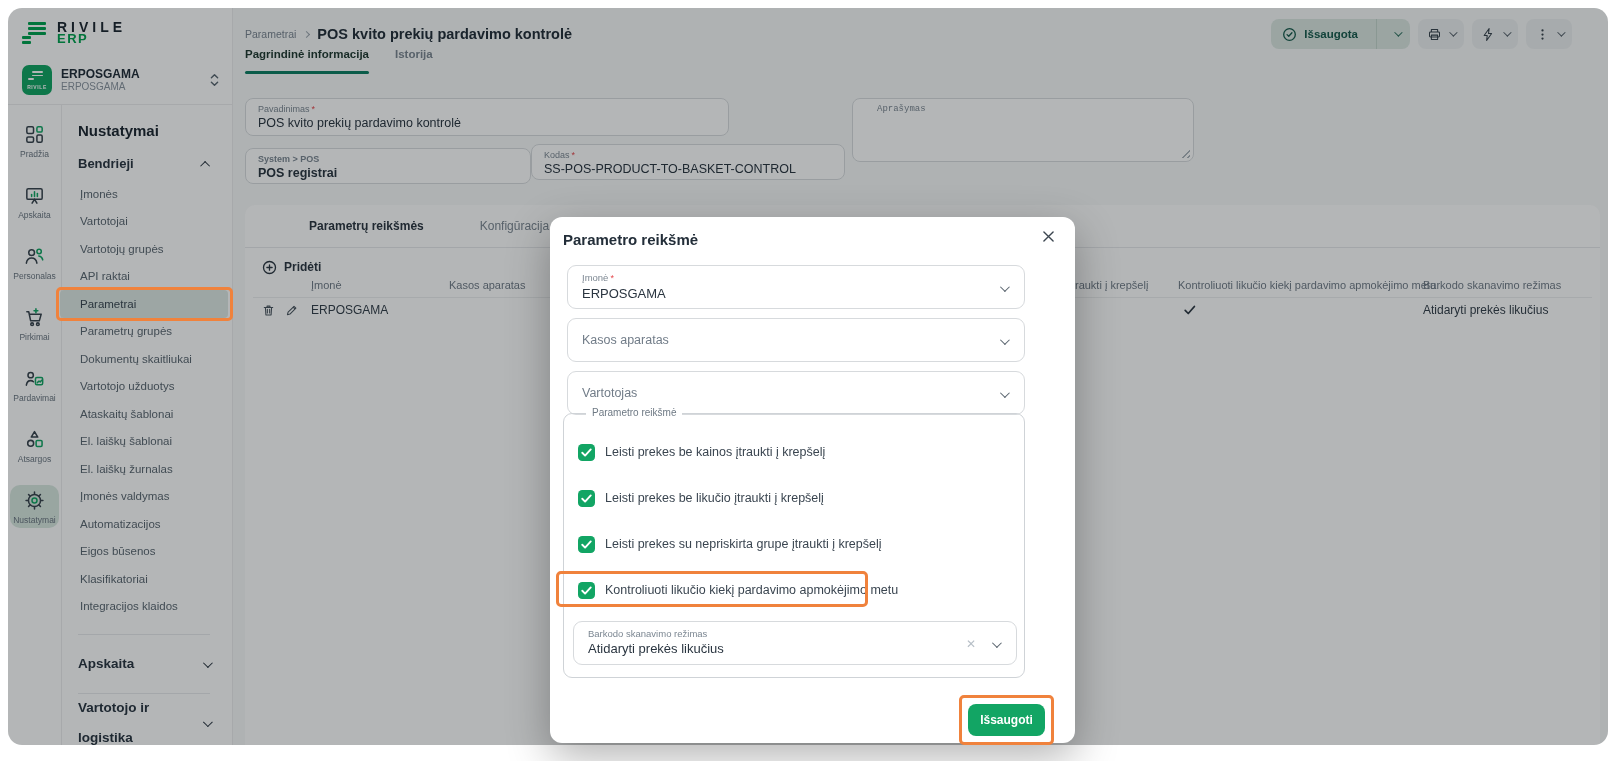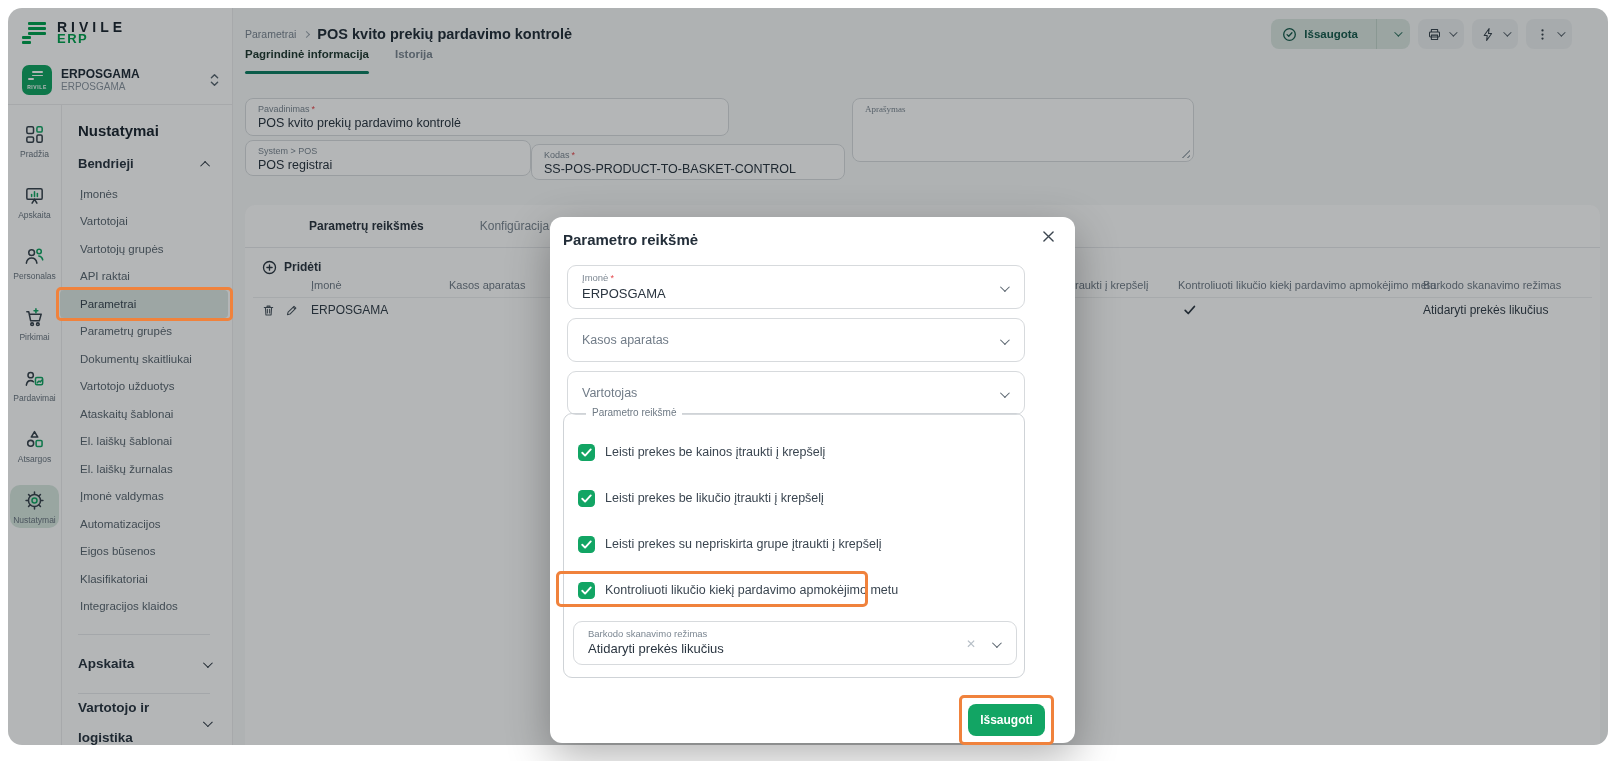--- a/index.html
+++ b/index.html
@@ -74,21 +74,21 @@
   .tab { font-size:11.5px; font-weight:bold; color:#7b8691; cursor:pointer; padding-bottom:8px; position:relative; white-space:nowrap; }
   .tab.active { color:#1f3830; }
   .tab.active::after { content:""; position:absolute; left:0; right:0; bottom:0; height:3px; background:#0e7f63; border-radius:2px; }
 
   
   .field { position:absolute; background:#fff; border:1px solid #d9dcdf; border-radius:8px; padding:5px 12px 0; }
   .f-label { font-size:9px; color:#7c8792; line-height:11px; white-space:nowrap; }
   .star { color:#e5484d; margin-left:2px; font-size:9px; }
   .f-value { font-size:12.5px; color:#2a3540; line-height:17px; white-space:nowrap; overflow:hidden; }
   .field.desc { font-family:"DejaVu Sans Mono", monospace; }
-  .field.desc .f-label { font-family:Liberation Serif, serif; }
+  .field.desc .f-label { font-family:Liberation Mono, monospace;margin-left:12px; }
   .field.desc .f-value { font-size:10.5px; line-height:14px; white-space:normal; }
   .resize-h { position:absolute; right:3px; bottom:3px; width:9px; height:9px;
      background:repeating-linear-gradient(135deg, transparent 0 2.5px, #98a2ab 2.5px 4px);
      clip-path:polygon(100% 0, 100% 100%, 0 100%); opacity:.8; }
 
   
   .card { position:absolute; left:12px; top:197px; width:1355px; height:540px; background:#fff; border-radius:10px 10px 0 0; }
   .card-tabs { height:43px; border-bottom:1px solid #e7e9eb; display:flex; align-items:center; padding-left:64px; gap:56px; }
   .ctab { font-size:12px; color:#7b8691; cursor:pointer; }
   .ctab.active { color:#2b3540; font-weight:bold; }
@@ -245,21 +245,21 @@
             <div class="menu-item">Vartotojai</div>
             <div class="menu-item">Vartotojų grupės</div>
             <div class="menu-item">API raktai</div>
             <div class="menu-item active">Parametrai</div>
             <div class="menu-item">Parametrų grupės</div>
             <div class="menu-item">Dokumentų skaitliukai</div>
             <div class="menu-item">Vartotojo užduotys</div>
             <div class="menu-item">Ataskaitų šablonai</div>
             <div class="menu-item">El. laiškų šablonai</div>
             <div class="menu-item">El. laiškų žurnalas</div>
-            <div class="menu-item">Įmonė valdymas</div>
+            <div class="menu-item">Įmonės valdymas</div>
             <div class="menu-item">Automatizacijos</div>
             <div class="menu-item">Eigos būsenos</div>
             <div class="menu-item">Klasifikatoriai</div>
             <div class="menu-item">Integracijos klaidos</div>
           </div>
           <div class="menu-div"></div>
           <div class="menu-sec2">
             <span>Apskaita</span>
             <span class="chev down"></span>
           </div>
@@ -325,21 +325,21 @@
       </div>
 
       <div class="field" style="left:12px; top:90px; width:484px; height:38px;">
         <div class="f-label"><span>Pavadinimas</span><span class="star">*</span></div>
         <div class="f-value">POS kvito prekių pardavimo kontrolė</div>
       </div>
       <div class="field desc" style="left:619px; top:90px; width:342px; height:64px;">
         <div class="f-label">Aprašymas</div>
         <span class="resize-h"></span>
       </div>
-      <div class="field" style="left:12px; top:132px; width:286px; height:36px;">
+      <div class="field" style="left:12px; top:140px; width:286px; height:36px;font-weight:bold;">
         <div class="f-label">System &gt; POS</div>
         <div class="f-value">POS registrai</div>
       </div>
       <div class="field" style="left:298px; top:136px; width:314px; height:36px;">
         <div class="f-label"><span>Kodas</span><span class="star">*</span></div>
         <div class="f-value">SS-POS-PRODUCT-TO-BASKET-CONTROL</div>
       </div>
 
       <section class="card">
         <div class="card-tabs">

